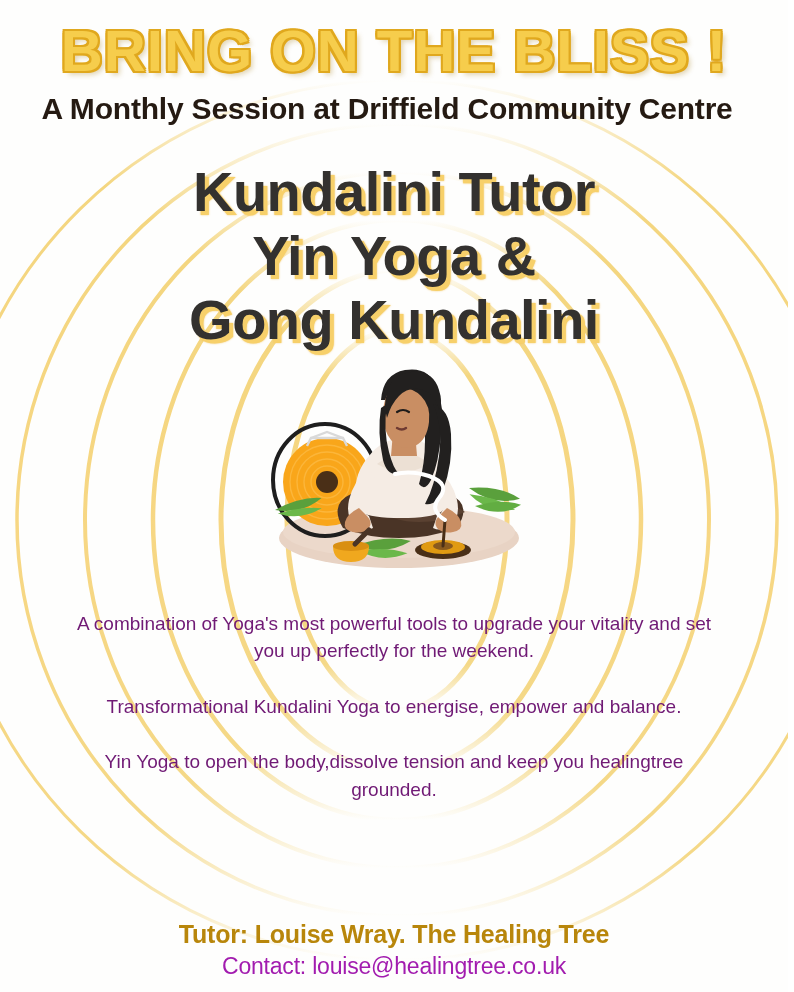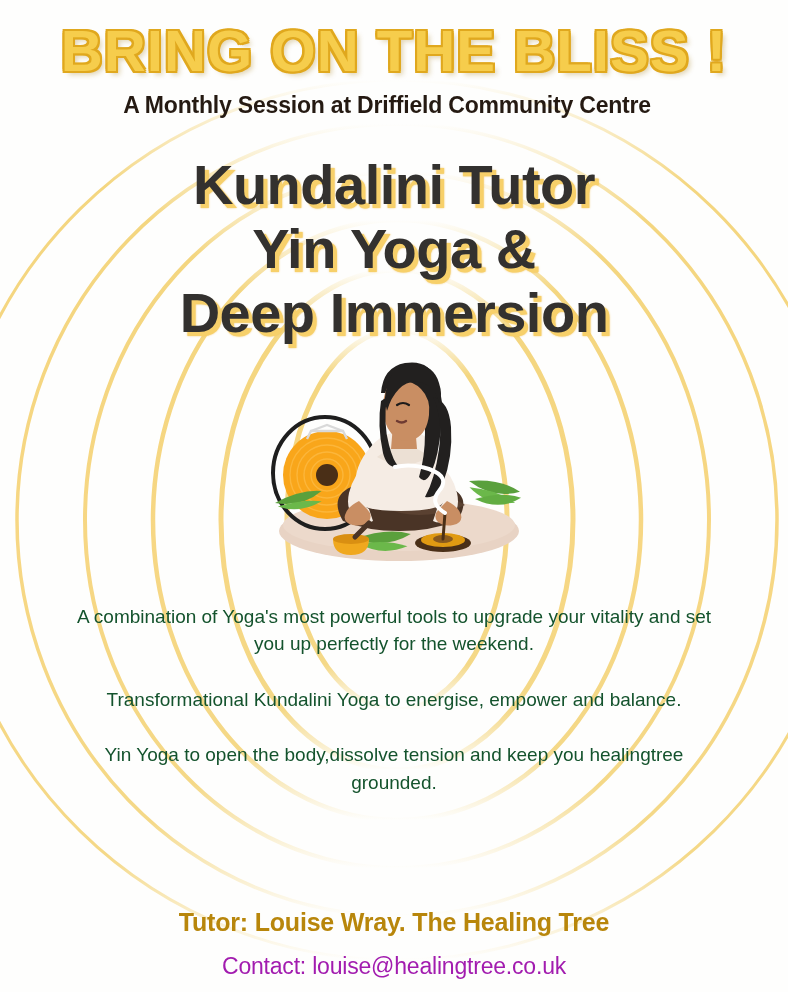--- a/index.html
+++ b/index.html
@@ -60,21 +60,21 @@
        2px 2px 0 #e0a81e,
       -2px 2px 0 #e0a81e,
        2px -2px 0 #e0a81e,
       -2px -2px 0 #e0a81e,
        4px 4px 5px rgba(160,120,20,0.30);
   }
 
   .subtitle {
     font-family: "Liberation Sans", sans-serif;
     font-weight: bold;
-    font-size: 23px;
+    font-size: 30px;
     color: #251a12;
     margin: 12px 14px 0 0;
     letter-spacing: -0.2px;
   }
 
   .timeline {
     font-family: "Liberation Sans", sans-serif;
     font-size: 26px;
     color: #1d1510;
     margin: 16px 0 0 0;
@@ -119,40 +119,40 @@
     position: relative;
     z-index: 3;
     text-align: center;
     margin-top: 20px;
     padding: 0 60px;
   }
   .body-copy p {
     font-family: "Liberation Sans", sans-serif;
     font-size: 19px;
     line-height: 1.45;
-    color: #14532d;
+    color: #701a75;
     margin: 0 0 28px 0;
   }
   .body-copy p:last-child { margin-bottom: 0; }
 
   
   .footer {
     position: absolute;
     z-index: 3;
     left: 0;
     right: 0;
     bottom: 12px;
     text-align: center;
   }
   .footer-tutor {
     font-family: "Liberation Sans", sans-serif;
     font-weight: bold;
     font-size: 25px;
     color: #b8860b;
-    margin: 16px;
+    margin: 4px;
     letter-spacing: -0.2px;
   }
   .footer-contact {
     font-family: "Liberation Sans", sans-serif;
     font-size: 23px;
     color: #a21caf;
     margin: 4px 0 0 0;
     letter-spacing: -0.2px;
   }
 </style>
@@ -185,21 +185,21 @@
   </svg>
 
   <div class="header">
     <h1 class="poster-title">BRING ON THE BLISS !</h1>
     <h2 class="subtitle">A Monthly Session at Driffield Community Centre</h2>
   </div>
 
   <div class="headings">
     <div class="heading-line">Kundalini  Tutor</div>
     <div class="heading-line">Yin Yoga &amp;</div>
-    <div class="heading-line">Deep Immersion</div>
+    <div class="heading-line">Gong Kundalini</div>
   </div>
 
   <div class="illustration-wrap">
     <svg class="illustration" width="300" height="230" viewBox="0 0 300 230" aria-hidden="true">
 
       <ellipse cx="152" cy="178" rx="120" ry="30" fill="#e8d3c4"></ellipse>
       <ellipse cx="152" cy="172" rx="116" ry="26" fill="#ecd9cb"></ellipse>
 
       <g>
         <ellipse cx="78" cy="120" rx="52" ry="56" fill="none" stroke="#1e1e1e" stroke-width="4"></ellipse>

